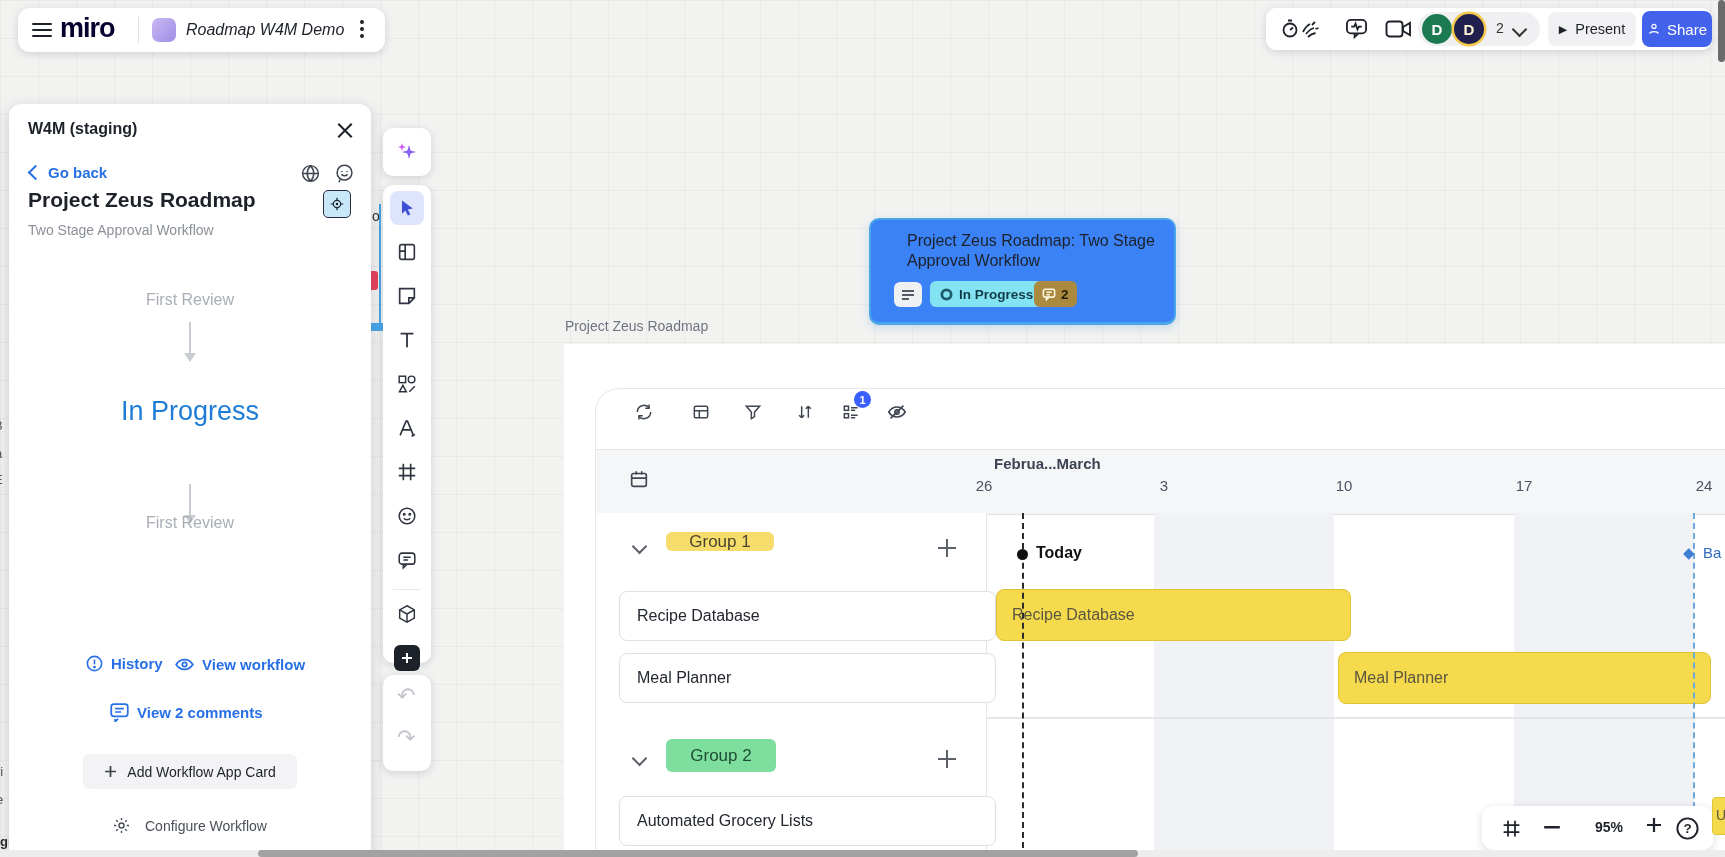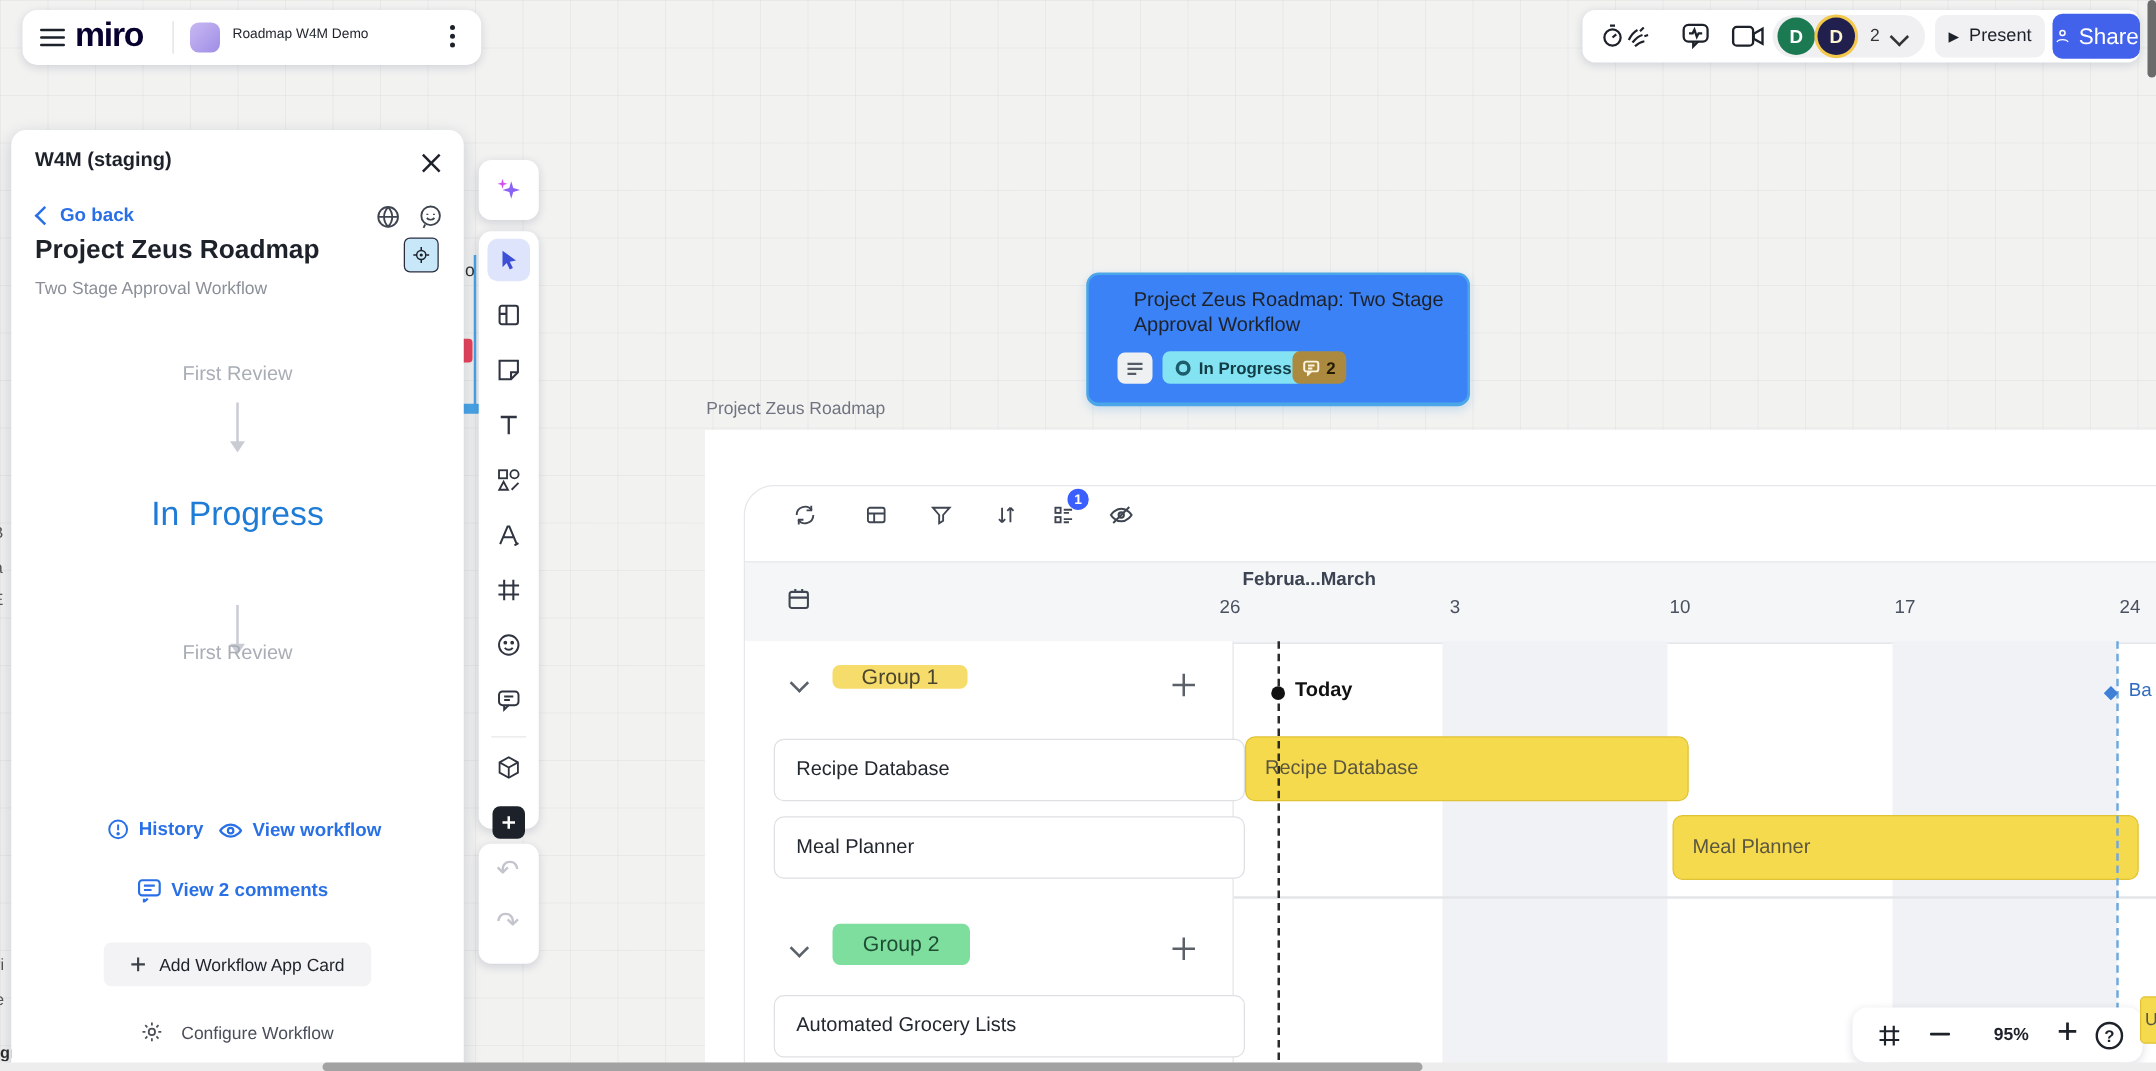--- a/index.html
+++ b/index.html
@@ -174,21 +174,21 @@
 
   <div class="card abs" style="left:18px;top:8px;width:367px;height:44px;">
     <span class="hamb abs" style="left:14px;top:15px;">
         <i></i>
         <i></i>
         <i></i>
       </span>
     <span class="abs" style="left:42px;top:5px;font-size:27px;font-weight:800;letter-spacing:-1px;color:#08002e;">miro</span>
     <span class="abs" style="left:120px;top:9px;width:1px;height:26px;background:#e0e0e3;"></span>
     <span class="abs" style="left:134px;top:10px;width:24px;height:24px;border-radius:7px;background:linear-gradient(135deg,#c9b8f2,#9f8ee6);"></span>
-    <span class="abs" style="left:168px;top:13px;font-size:11px;color:#1d2129;">Roadmap W4M Demo</span>
+    <span class="abs" style="left:168px;top:13px;font-size:16px;color:#1d2129;font-style:italic;">Roadmap W4M Demo</span>
     <span class="kebab abs" style="left:342px;top:12px;">
         <i></i>
         <i></i>
         <i></i>
       </span>
   </div>
 
   <div class="card abs" style="left:1266px;top:8px;width:446px;height:42px;border-radius:10px;">
     <span class="ico abs" style="left:14px;top:9px;width:40px;height:24px;color:#1d2129;">
       <svg width="38" height="24" viewBox="0 0 38 24" fill="none" stroke="currentColor" stroke-width="1.8">
@@ -218,21 +218,21 @@
       <span style="font-size:11px;color:#1d2129;">▶</span>
       <span style="font-size:14.5px;color:#1d2129;">Present</span>
     </div>
     <div class="abs" style="left:376px;top:3px;width:70px;height:36px;border-radius:8px;background:#4262EC;display:flex;align-items:center;justify-content:center;gap:6px;">
       <span class="ico">
         <svg width="14" height="14" viewBox="0 0 24 24" fill="none" stroke="#fff" stroke-width="2">
             <circle cx="12" cy="7.5" r="3.5"></circle>
             <path d="M4.5 20c1.5-4.5 13.5-4.5 15 0"></path>
           </svg>
       </span>
-      <span style="font-size:18px;color:#fff;">Share</span>
+      <span style="font-size:15px;color:#fff;">Share</span>
     </div>
   </div>
 
   <div class="card abs" style="left:383px;top:128px;width:48px;height:48px;border-radius:10px;">
     <span class="ico abs" style="left:12px;top:12px;">
       <svg width="24" height="24" viewBox="0 0 24 24">
           <path d="M14 5l1.6 5.4L21 12l-5.4 1.6L14 19l-1.6-5.4L7 12l5.4-1.6z" fill="#8a63f5"></path>
           <path d="M7 3l.9 3.1L11 7l-3.1.9L7 11l-.9-3.1L3 7l3.1-.9z" fill="#d44ff0"></path>
         </svg>
     </span>

